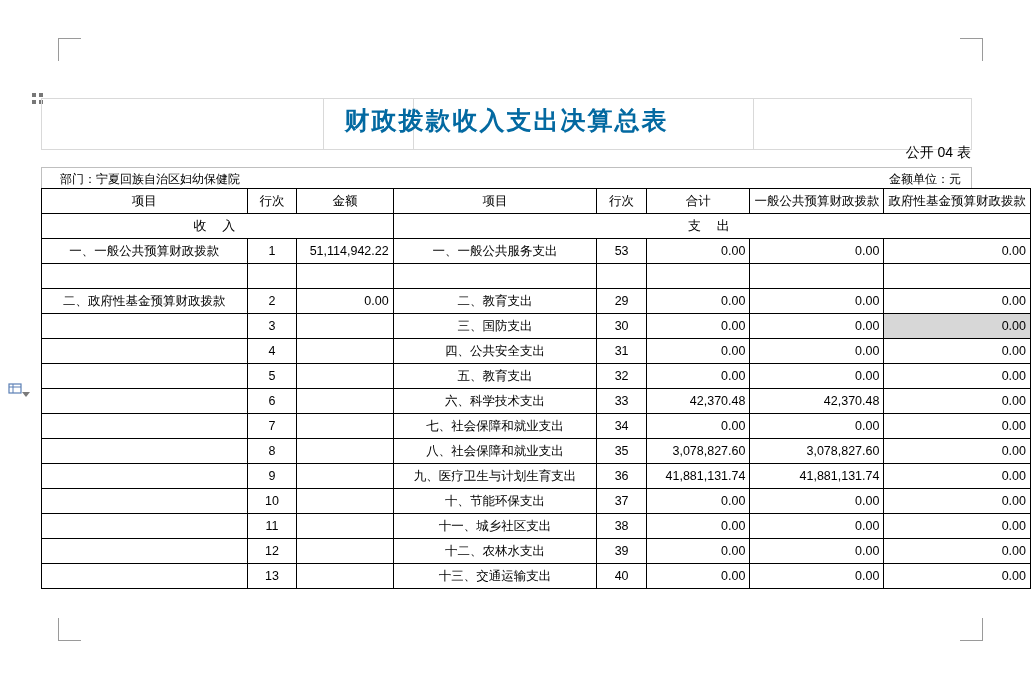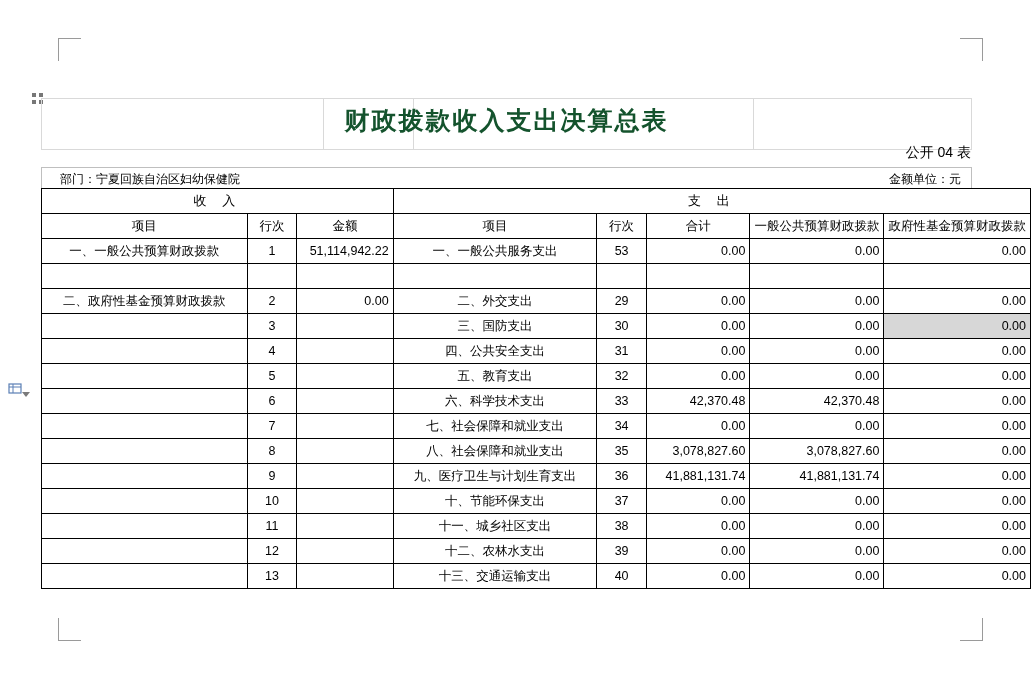--- a/index.html
+++ b/index.html
@@ -88,21 +88,21 @@
   .doc-title {
     position: absolute;
     left: 41px;
     top: 104px;
     width: 931px;
     text-align: center;
     font-family: "DejaVu Sans", "Liberation Sans", sans-serif;
     font-size: 25px;
     font-weight: bold;
     letter-spacing: 2px;
-    color: #14532d;
+    color: #0369a1;
   }
 
   .sheet-label {
     position: absolute;
     right: 60px;
     top: 144px;
     font-size: 14px;
     color: #000;
   }
 
@@ -205,33 +205,33 @@
       <col style="width:57px">
       <col style="width:100px">
       <col style="width:218px">
       <col style="width:57px">
       <col style="width:110px">
       <col style="width:104px">
       <col style="width:62px">
     </colgroup>
     <tbody>
       <tr>
-        <td class="c grp" colspan="3">收        入</td>
-        <td class="c grp" colspan="5">支        出</td>
-      </tr>
-      <tr>
         <td class="c vcenter-tall">项目</td>
         <td class="c narrow-wrap vcenter-tall">行次</td>
         <td class="c vcenter-tall">金额</td>
         <td class="c vcenter-tall">项目</td>
         <td class="c narrow-wrap vcenter-tall">行次</td>
         <td class="c vcenter-tall">合计</td>
         <td class="c narrow-wrap vcenter-tall">一般公共预算财政拨款</td>
         <td class="c narrow-wrap vcenter-tall">政府性基金预算财政拨款</td>
       </tr>
+      <tr>
+        <td class="c grp" colspan="3">收        入</td>
+        <td class="c grp" colspan="5">支        出</td>
+      </tr>
 
       <tr>
         <td class="l item-indent">一、一般公共预算财政拨款</td>
         <td class="c">1</td>
         <td class="r">51,114,942.22</td>
         <td class="l item-indent">一、一般公共服务支出</td>
         <td class="c">53</td>
         <td class="r">0.00</td>
         <td class="r">0.00</td>
         <td class="r">0.00</td>
@@ -245,21 +245,21 @@
         <td class="c"></td>
         <td class="r"></td>
         <td class="r"></td>
         <td class="r"></td>
       </tr>
 
       <tr>
         <td class="l item-indent">二、政府性基金预算财政拨款</td>
         <td class="c">2</td>
         <td class="r">0.00</td>
-        <td class="l item-indent">二、外交支出</td>
+        <td class="l item-indent">二、教育支出</td>
         <td class="c">29</td>
         <td class="r">0.00</td>
         <td class="r">0.00</td>
         <td class="r">0.00</td>
       </tr>
 
       <tr>
         <td class="l item-indent"></td>
         <td class="c">3</td>
         <td class="r"></td>

